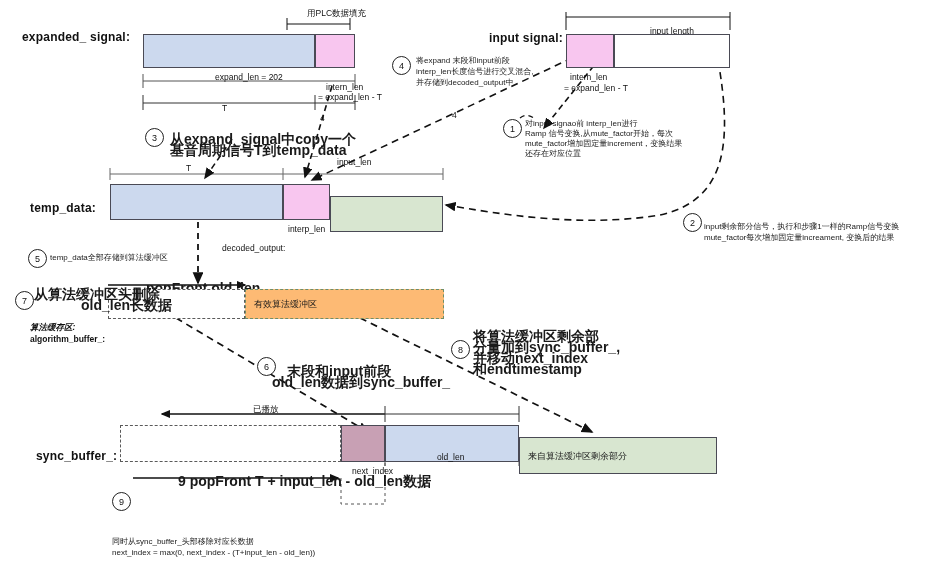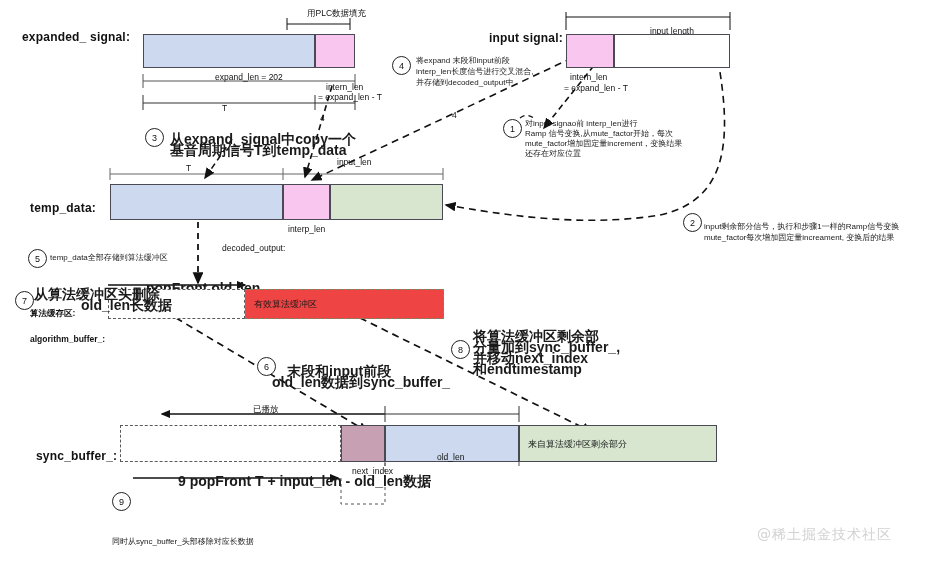--- a/index.html
+++ b/index.html
@@ -17,34 +17,34 @@
   }
 
   
   .bar {
     position: absolute;
     box-sizing: border-box;
     border: 1px solid #4a4a55;
   }
   .seg-blue   { background: #ccd9ee; }
   .seg-pink   { background: #f8c6ef; }
-  .seg-green  { background: #d8e6d0; }
+  .seg-green  { background: #d8e6d0; margin-top: 12px; }
   .seg-mauve  { background: #c8a0b4; }
   .seg-white  { background: #ffffff; }
   .dashed-box {
     position: absolute;
     box-sizing: border-box;
     border: 1px dashed #5a5a5a;
     background: #ffffff;
   }
   .dashed-green {
     position: absolute;
     box-sizing: border-box;
     border: 1px dashed #6e8e68;
-    background: #ef4444;
+    background: #fdba74;
     padding-left: 15px;
   }
 
   
   .lbl {
     position: absolute;
     color: #111111;
     white-space: nowrap;
     line-height: 1.35;
   }
@@ -174,21 +174,21 @@
   <div class="lbl tiny" style="left:337px; top:157px;">input_len</div>
 
   <div class="bar seg-blue" style="left:110px; top:184px; width:173px; height:36px;"></div>
   <div class="bar seg-pink" style="left:283px; top:184px; width:47px; height:36px;"></div>
   <div class="bar seg-green" style="left:330px; top:184px; width:113px; height:36px;"></div>
 
   <div class="lbl tiny" style="left:288px; top:224px;">interp_len</div>
 
   <div class="lbl tiny" style="left:222px; top:243px;">decoded_output:</div>
 
-  <div class="lbl tiny" style="left:30px; top:308px; font-weight:bold;">算法缓存区:</div>
+  <div class="lbl tiny" style="left:30px; top:322px; font-weight:bold;font-style:italic;">算法缓存区:</div>
   <div class="lbl tiny" style="left:30px; top:334px; font-weight:bold;">algorithm_buffer_:</div>
 
   <div class="lbl note" style="left:146px; top:279px;">popFront old_len</div>
 
   <div class="dashed-box" style="left:108px; top:289px; width:137px; height:30px;"></div>
   <div class="dashed-green" style="left:245px; top:289px; width:199px; height:30px;">
     <div class="lbl inbar" style="left:8px; top:8px;">有效算法缓冲区</div>
   </div>
 
   <div class="lbl row-title" style="left:36px; top:448px;">sync_buffer_:</div>
@@ -242,16 +242,16 @@
   <div class="lbl note" style="left:45px; top:296px;padding-left:36px;">old_len长数据</div>
 
   <div class="step" style="left:451px; top:340px;">8</div>
   <div class="lbl note" style="left:473px; top:327px;">将算法缓冲区剩余部</div>
   <div class="lbl note" style="left:473px; top:338px;">分量加到sync_buffer_,</div>
   <div class="lbl note" style="left:473px; top:349px;">并移动next_index</div>
   <div class="lbl note" style="left:473px; top:360px;">和endtimestamp</div>
 
   <div class="step" style="left:112px; top:492px;">9</div>
   <div class="lbl note-n" style="left:112px; top:537px;">同时从sync_buffer_头部移除对应长数据</div>
-
-  <div class="watermark" style="left:757px; top:526px;">@稀土掘金技术社区</div>
+  <div class="lbl note-n" style="left:112px; top:548px;">next_index = max(0, next_index - (T+input_len - old_len))</div>
+
 
 </div>
 
 </body></html>

